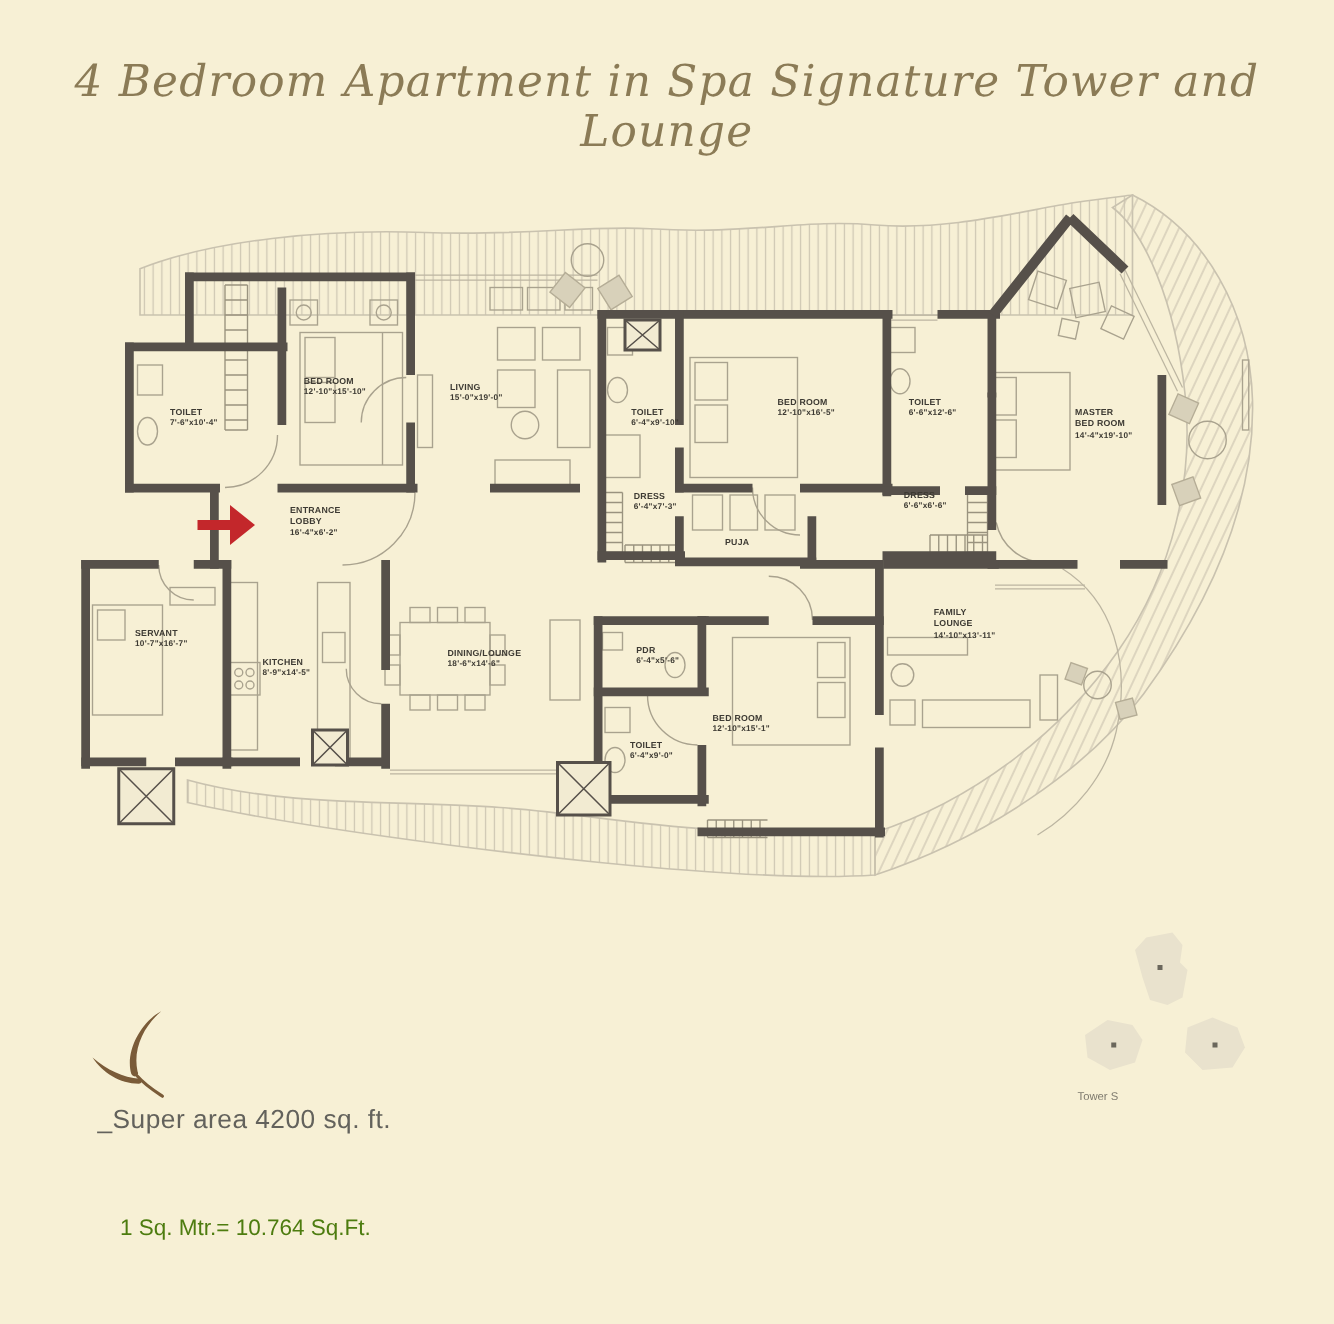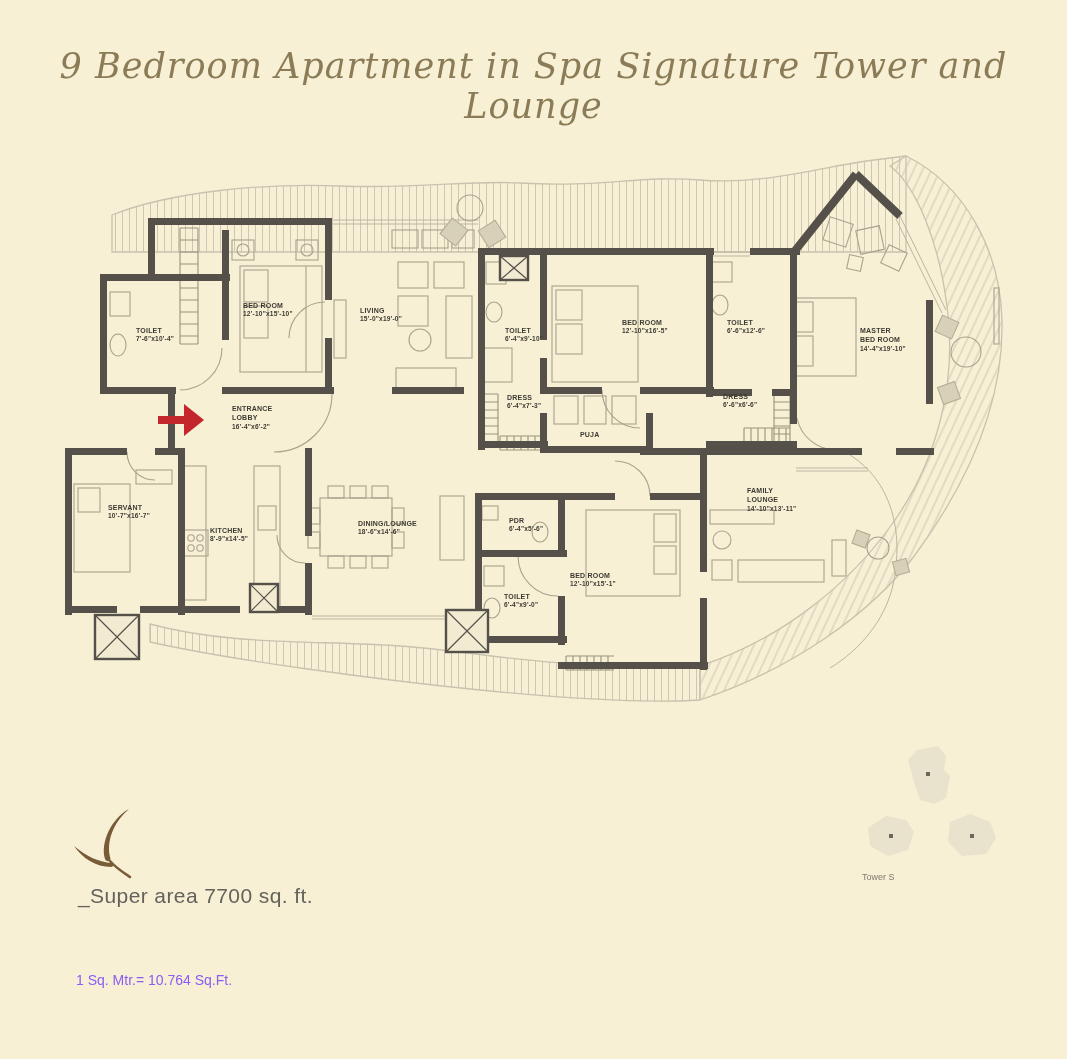--- a/index.html
+++ b/index.html
@@ -9,32 +9,32 @@
          font-family:"DejaVu Serif",serif;font-style:italic;font-size:35px;
          color:#8b7b56;letter-spacing:1px;}
   .plan{position:absolute;left:0;top:0;}
   .labels{position:absolute;left:0;top:0;width:100%;height:100%;pointer-events:none;}
   .rl{position:absolute;color:#3d3a33;font-size:7px;font-weight:bold;line-height:1.35;
       letter-spacing:.2px;width:92px;}
   .rl .rn{display:block;}
   .rl .rd{display:block;font-size:6.6px;}
   .w46{width:46px;} .w50{width:50px;} .w44{width:44px;}
   .super{position:absolute;left:78px;top:884px;font-size:21px;color:#63625c;letter-spacing:.4px;}
-  .note{position:absolute;left:76px;top:972px;font-size:14px;color:#8b5cf6;}
+  .note{position:absolute;left:96px;top:972px;font-size:18px;color:#4d7c0f;}
   .towerlbl{position:absolute;left:862px;top:872px;width:150px;text-align:left;
             font-size:9px;color:#7e7a6e;}
   .logo{position:absolute;left:72px;top:806px;}
   .tower{position:absolute;left:862px;top:742px;}
 </style>
 </head>
 <body>
 
 <div class="page">
 
-  <div class="title">9 Bedroom Apartment in Spa Signature Tower and Lounge</div>
+  <div class="title">4 Bedroom Apartment in Spa Signature Tower and Lounge</div>
 
   <svg class="plan" width="1067" height="1059" viewBox="0 0 1067 1059">
     <defs>
       <pattern id="vhatch" width="7" height="12" patternUnits="userSpaceOnUse">
         <line x1="3.5" y1="0" x2="3.5" y2="12" stroke="#cdc6b2" stroke-width="1"></line>
       </pattern>
       <pattern id="dhatch" width="8" height="8" patternUnits="userSpaceOnUse" patternTransform="rotate(115)">
         <line x1="0" y1="4" x2="8" y2="4" stroke="#cdc6b2" stroke-width="1"></line>
       </pattern>
     </defs>
@@ -327,21 +327,21 @@
         <span class="rd">6'-4"x9'-0"</span>
       </div>
   </div>
 
   <svg class="logo" width="70" height="75" viewBox="0 0 70 75">
     <path d="M57,3 C44,14 34,32 38,51 C40,55 35,57 33,53 C28,36 40,12 57,3 Z" fill="#7a5b38"></path>
     <path d="M2,40 C14,50 26,56 40,57 C42,57 42,61 39,61 C24,61 10,52 2,40 Z" fill="#7a5b38"></path>
     <path d="M38,55 C44,62 52,67 58,71" stroke="#7a5b38" stroke-width="2.5" fill="none" stroke-linecap="round"></path>
   </svg>
 
-  <div class="super">_Super area 7700 sq. ft.</div>
+  <div class="super">_Super area 4200 sq. ft.</div>
   <div class="note">1 Sq. Mtr.= 10.764 Sq.Ft.</div>
 
   <svg class="tower" width="150" height="126" viewBox="0 0 150 126">
     <path d="M55,8 L76,4 L84,14 L82,28 L88,34 L84,56 L72,62 L58,58 L52,40 L46,18 Z" fill="#e9e2cd"></path>
     <path d="M6,86 L24,74 L44,78 L52,90 L46,108 L26,114 L8,104 Z" fill="#e9e2cd"></path>
     <path d="M88,80 L108,72 L128,80 L134,96 L124,112 L100,114 L86,100 Z" fill="#e9e2cd"></path>
     <rect x="64" y="30" width="4" height="4" fill="#6b675c"></rect>
     <rect x="27" y="92" width="4" height="4" fill="#6b675c"></rect>
     <rect x="108" y="92" width="4" height="4" fill="#6b675c"></rect>
   </svg>

